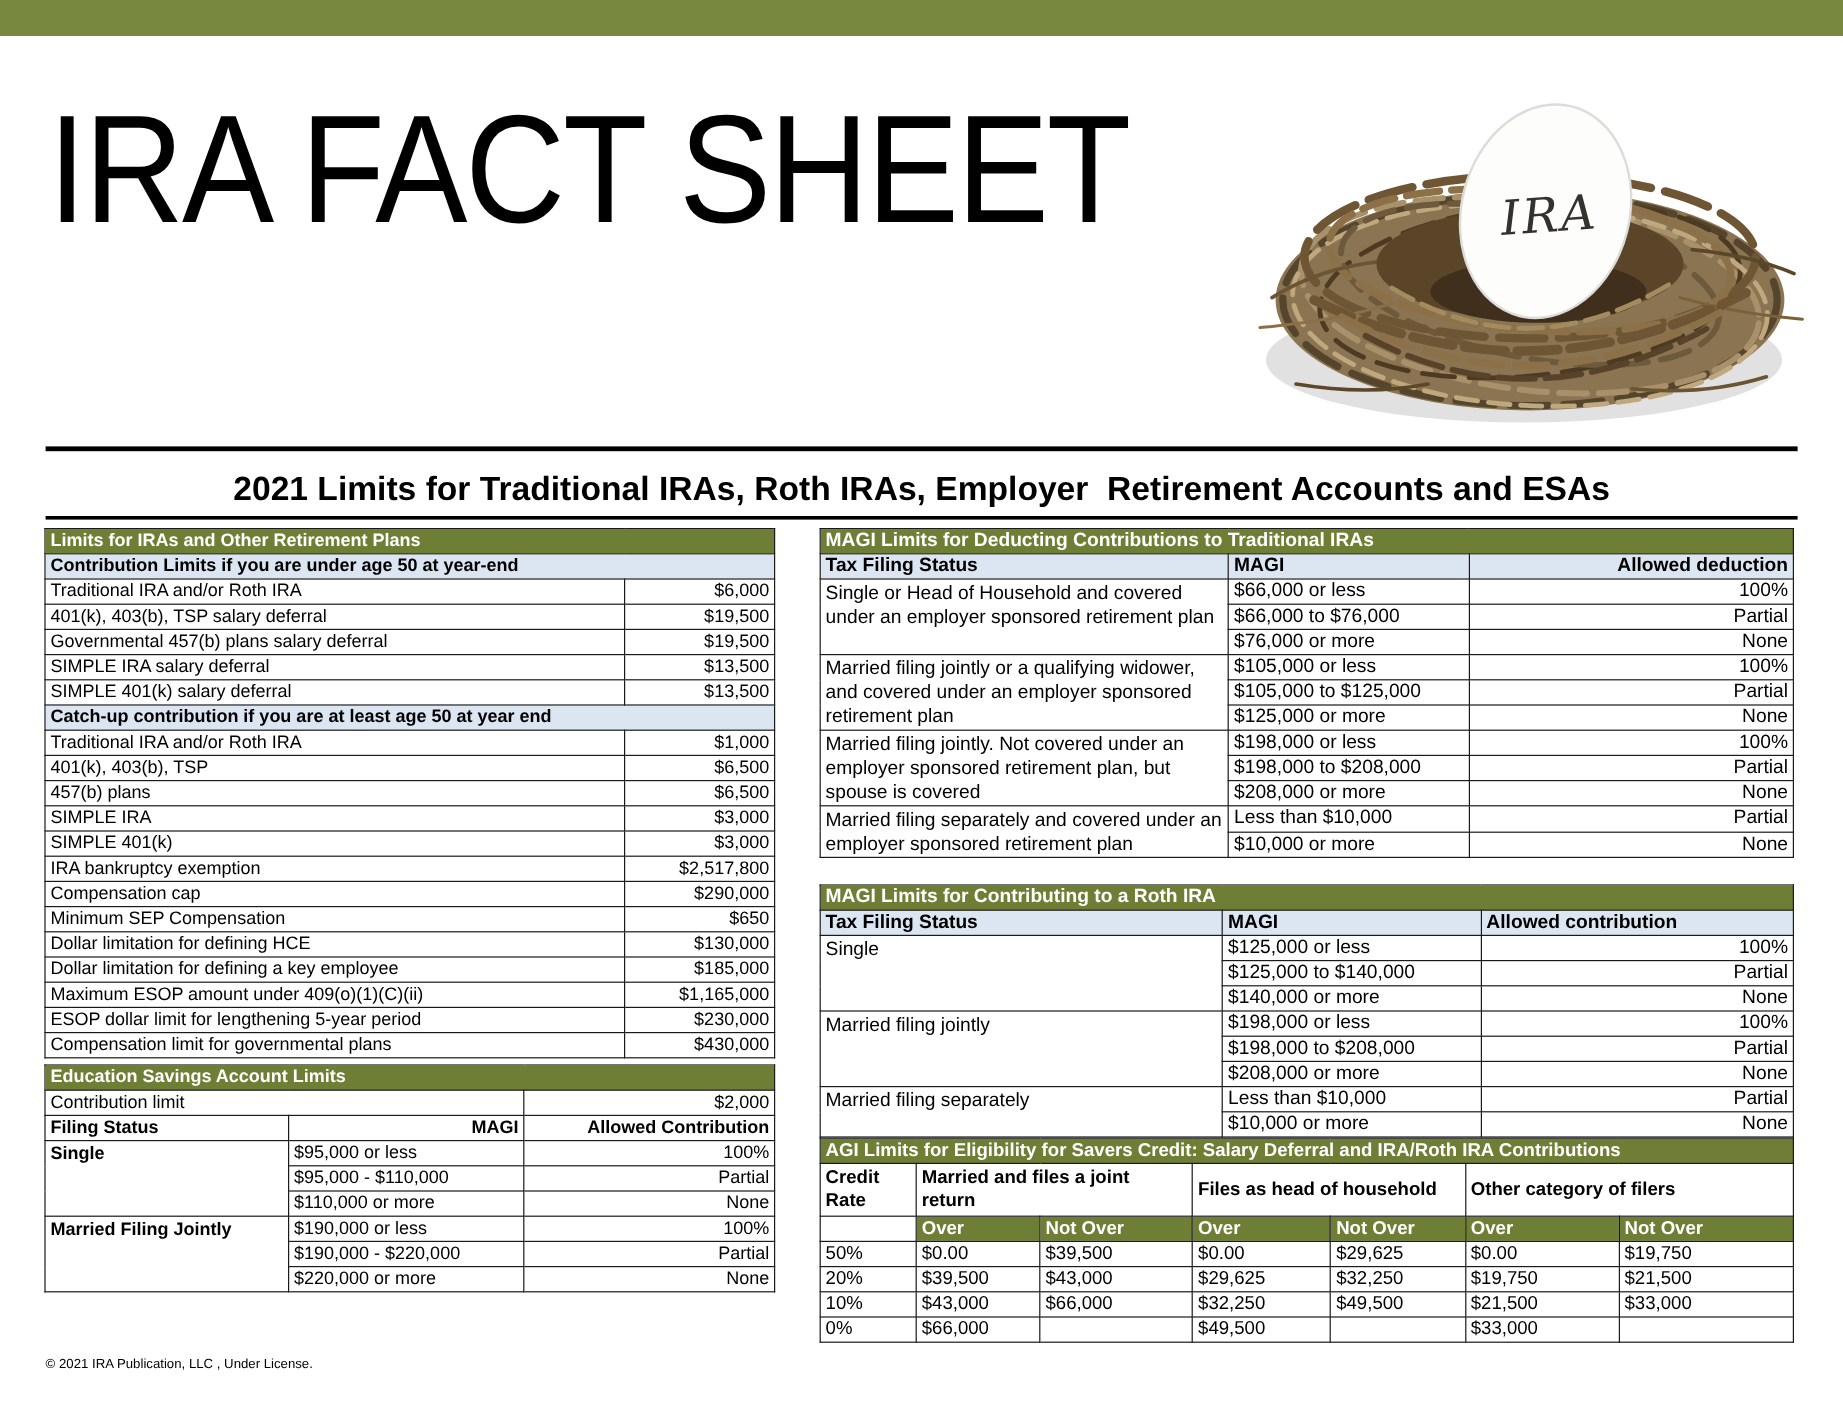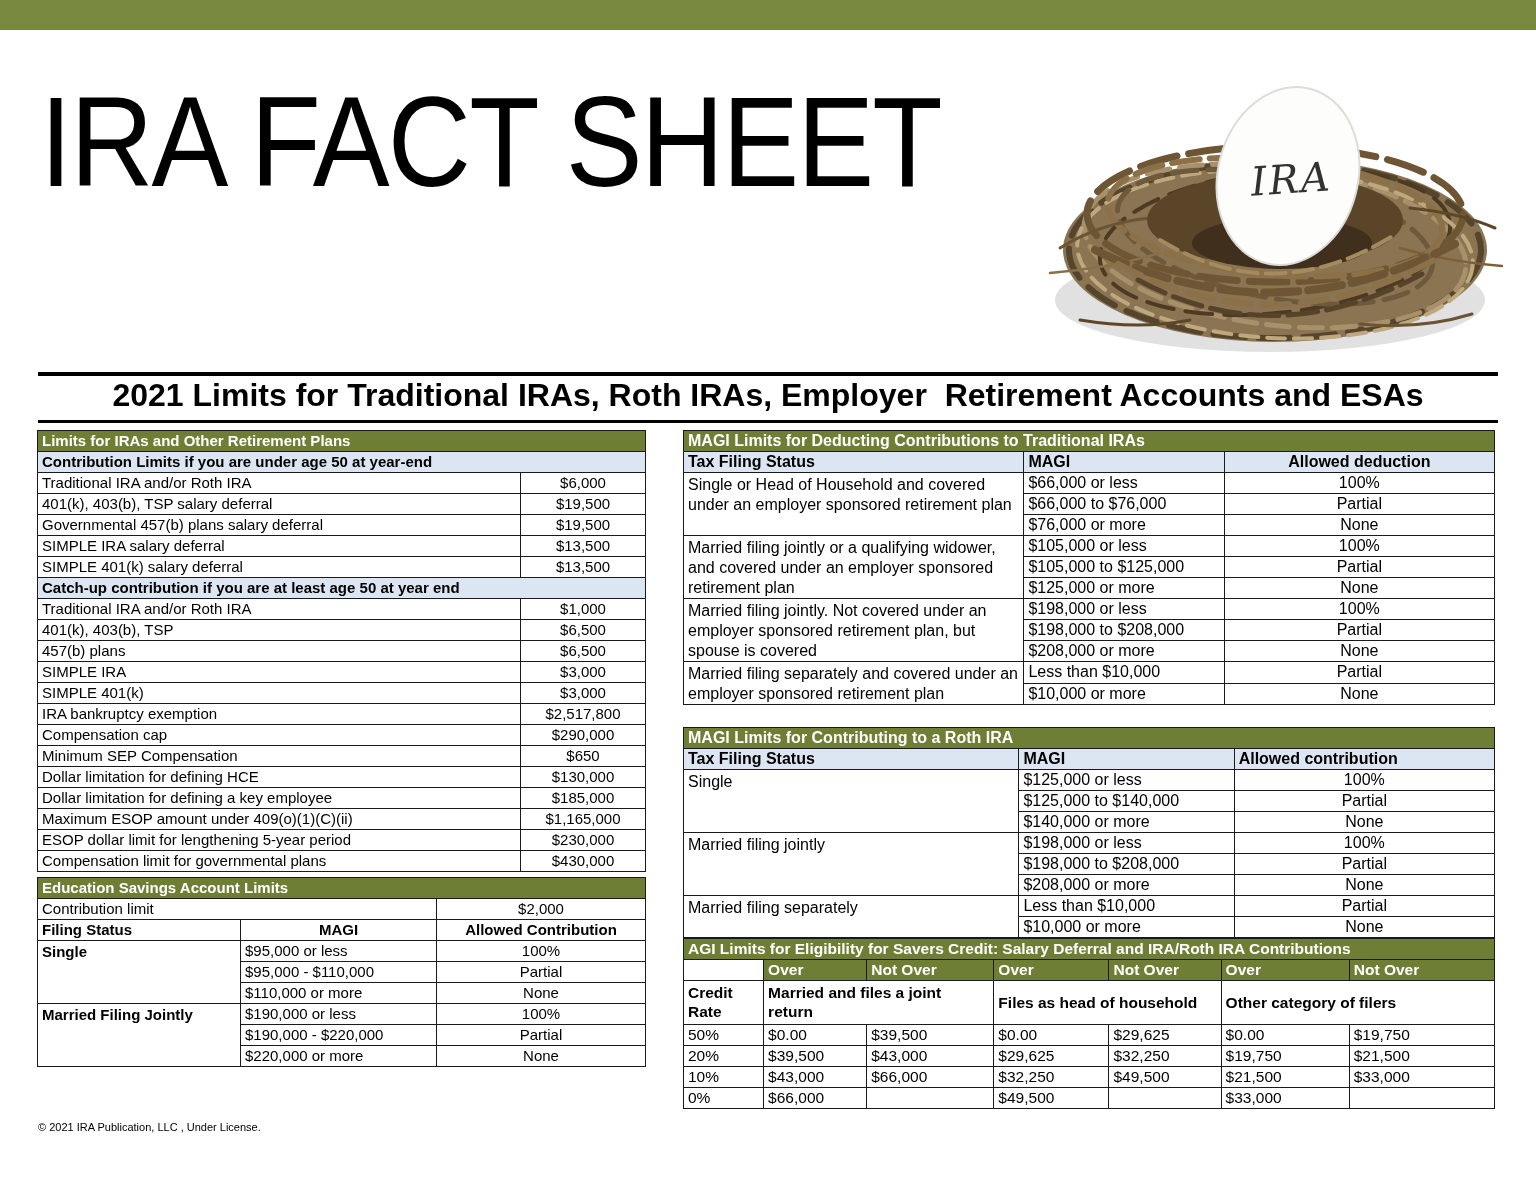--- a/index.html
+++ b/index.html
@@ -11,34 +11,34 @@
   .topbar{height:30px;background:var(--top_bar,#78893f);}
   .header{position:relative;height:340px;}
   .big-title{
     position:absolute;left:40px;top:48px;margin:0;
     font-size:128px;font-weight:400;line-height:1;white-space:nowrap;
     transform:scaleX(0.9);transform-origin:left top;letter-spacing:-2px;
   }
   .nest-wrap{position:absolute;right:26px;top:8px;width:470px;height:332px;}
   .title-band{
     margin:2px 38px 0 38px;border-top:4px solid #000;border-bottom:3px solid #000;
-    text-align:center;font-size:32px;font-weight:bold;padding:1px 0 6px 0;white-space:pre-wrap;
+    text-align:center;font-size:28px;font-weight:bold;padding:16px 0 6px 0;white-space:pre-wrap;
   }
   .columns{display:flex;gap:38px;margin:7px 41px 0 37px;align-items:flex-start;}
   .col-left{flex:0 0 608px;width:608px;}
   .col-right{flex:1;}
   table{border-collapse:collapse;table-layout:fixed;width:100%;font-size:15px;}
   td,th{
     border:1px solid #1a1a1a;padding:0 4px;height:21px;line-height:1.25;
     text-align:left;font-weight:normal;vertical-align:middle;overflow:hidden;
   }
   th{font-weight:bold;}
   tr.green-title td{background:var(--table_header,#6e7f35);color:#fff;font-weight:bold;}
   tr.subheader td{background:var(--subheader_blue,#dce6f2);font-weight:bold;}
-  td.value,th.value{text-align:center;}
+  td.value,th.value{text-align:right;}
   td.status{vertical-align:top;padding-top:2px;}
   .esa{margin-top:5px;}
   .esa td.status{font-weight:bold;vertical-align:top;}
   .magi{font-size:16px;}
   .magi td.status{vertical-align:top;}
   .tbl-roth{margin-top:22px;}
   .tbl-savers{font-size:15.5px;}
   .tbl-savers th{vertical-align:middle;padding:2px 4px;}
   .tbl-savers td.green-cell{background:var(--table_header,#6e7f35);color:#fff;font-weight:bold;}
   .tbl-savers td.blank{background:#fff;}
@@ -366,35 +366,35 @@
           <col style="width:127px">
         <col style="width:115px">
           <col style="width:112px">
           <col style="width:128px">
           <col style="width:145px">
       </colgroup>
       <tbody>
         <tr class="green-title">
           <td colspan="7">AGI Limits for Eligibility for Savers Credit: Salary Deferral and IRA/Roth IRA Contributions</td>
         </tr>
+        <tr>
+          <th>Credit Rate</th>
+          <th colspan="2">Married and files a joint return</th>
+          <th colspan="2">Files as head of household</th>
+          <th colspan="2">Other category of filers</th>
+        </tr>
         <tr id="savers-subheader">
             <td class="blank"></td>
             <td class="green-cell">Over</td>
             <td class="green-cell">Not Over</td>
             <td class="green-cell">Over</td>
             <td class="green-cell">Not Over</td>
             <td class="green-cell">Over</td>
             <td class="green-cell">Not Over</td>
           </tr>
-        <tr>
-          <th>Credit Rate</th>
-          <th colspan="2">Married and files a joint return</th>
-          <th colspan="2">Files as head of household</th>
-          <th colspan="2">Other category of filers</th>
-        </tr>
       </tbody>
       <tbody id="savers-body">
           <tr>
             <td class="rate">50%</td>
             <td>$0.00</td>
             <td>$39,500</td>
             <td>$0.00</td>
             <td>$29,625</td>
             <td>$0.00</td>
             <td>$19,750</td>

